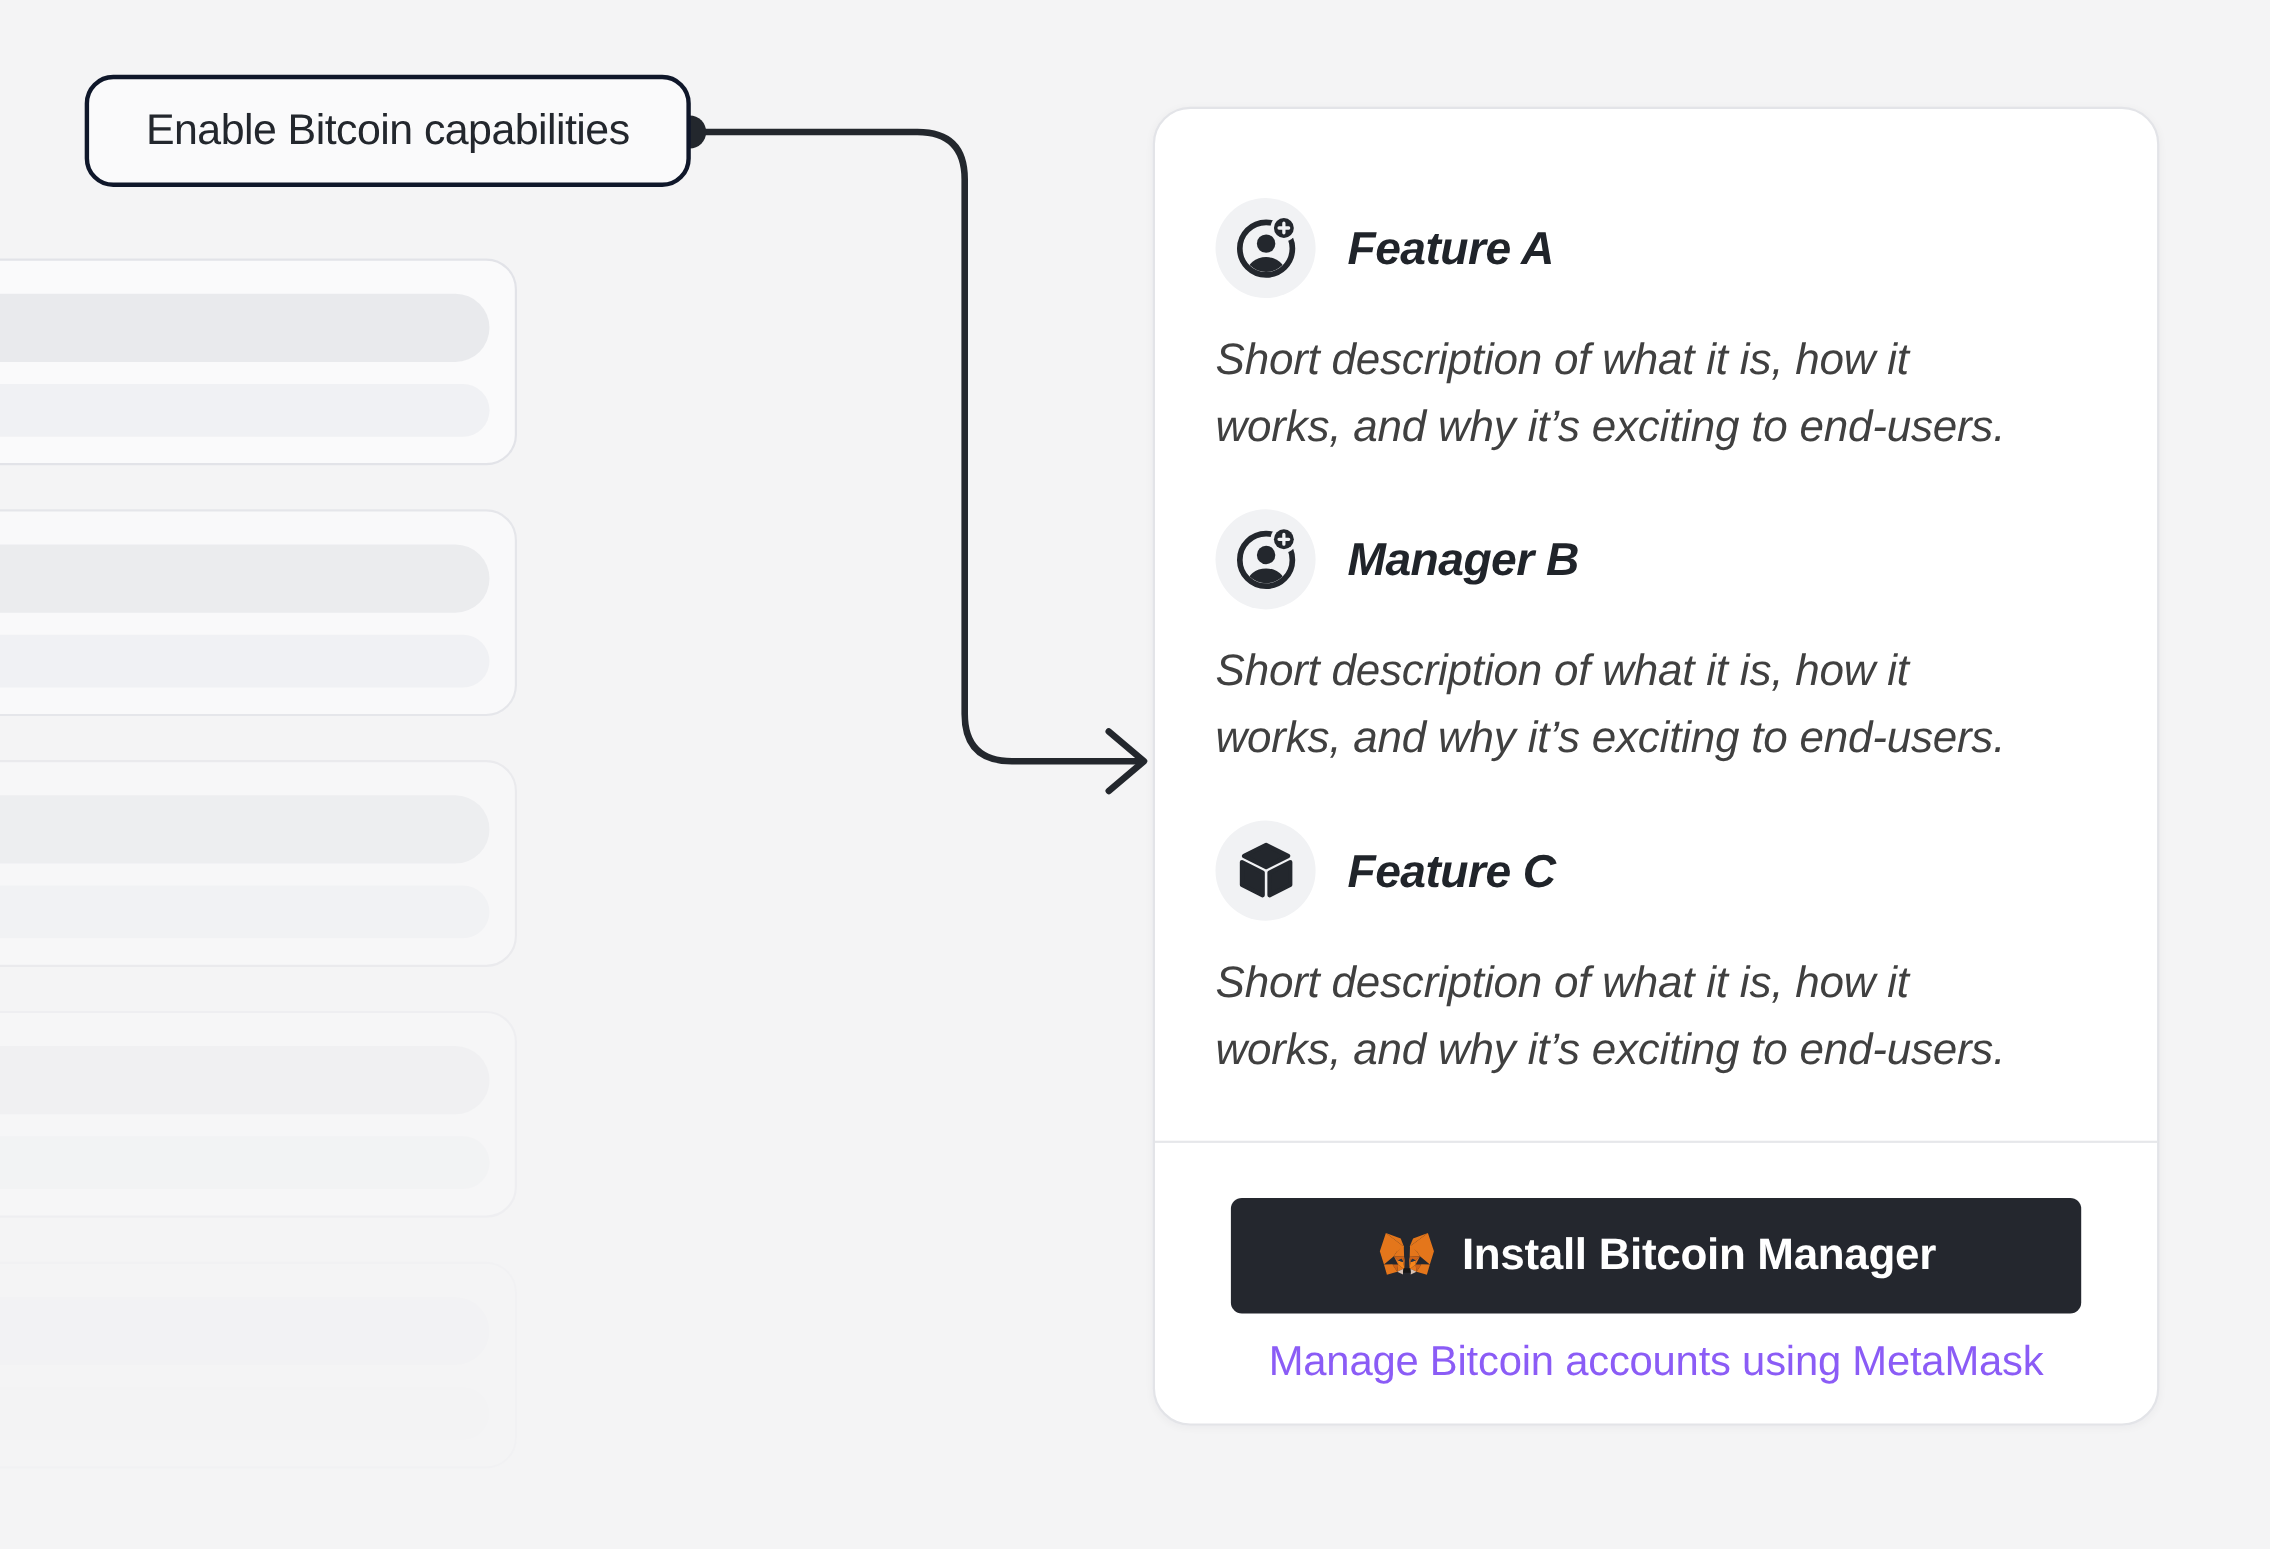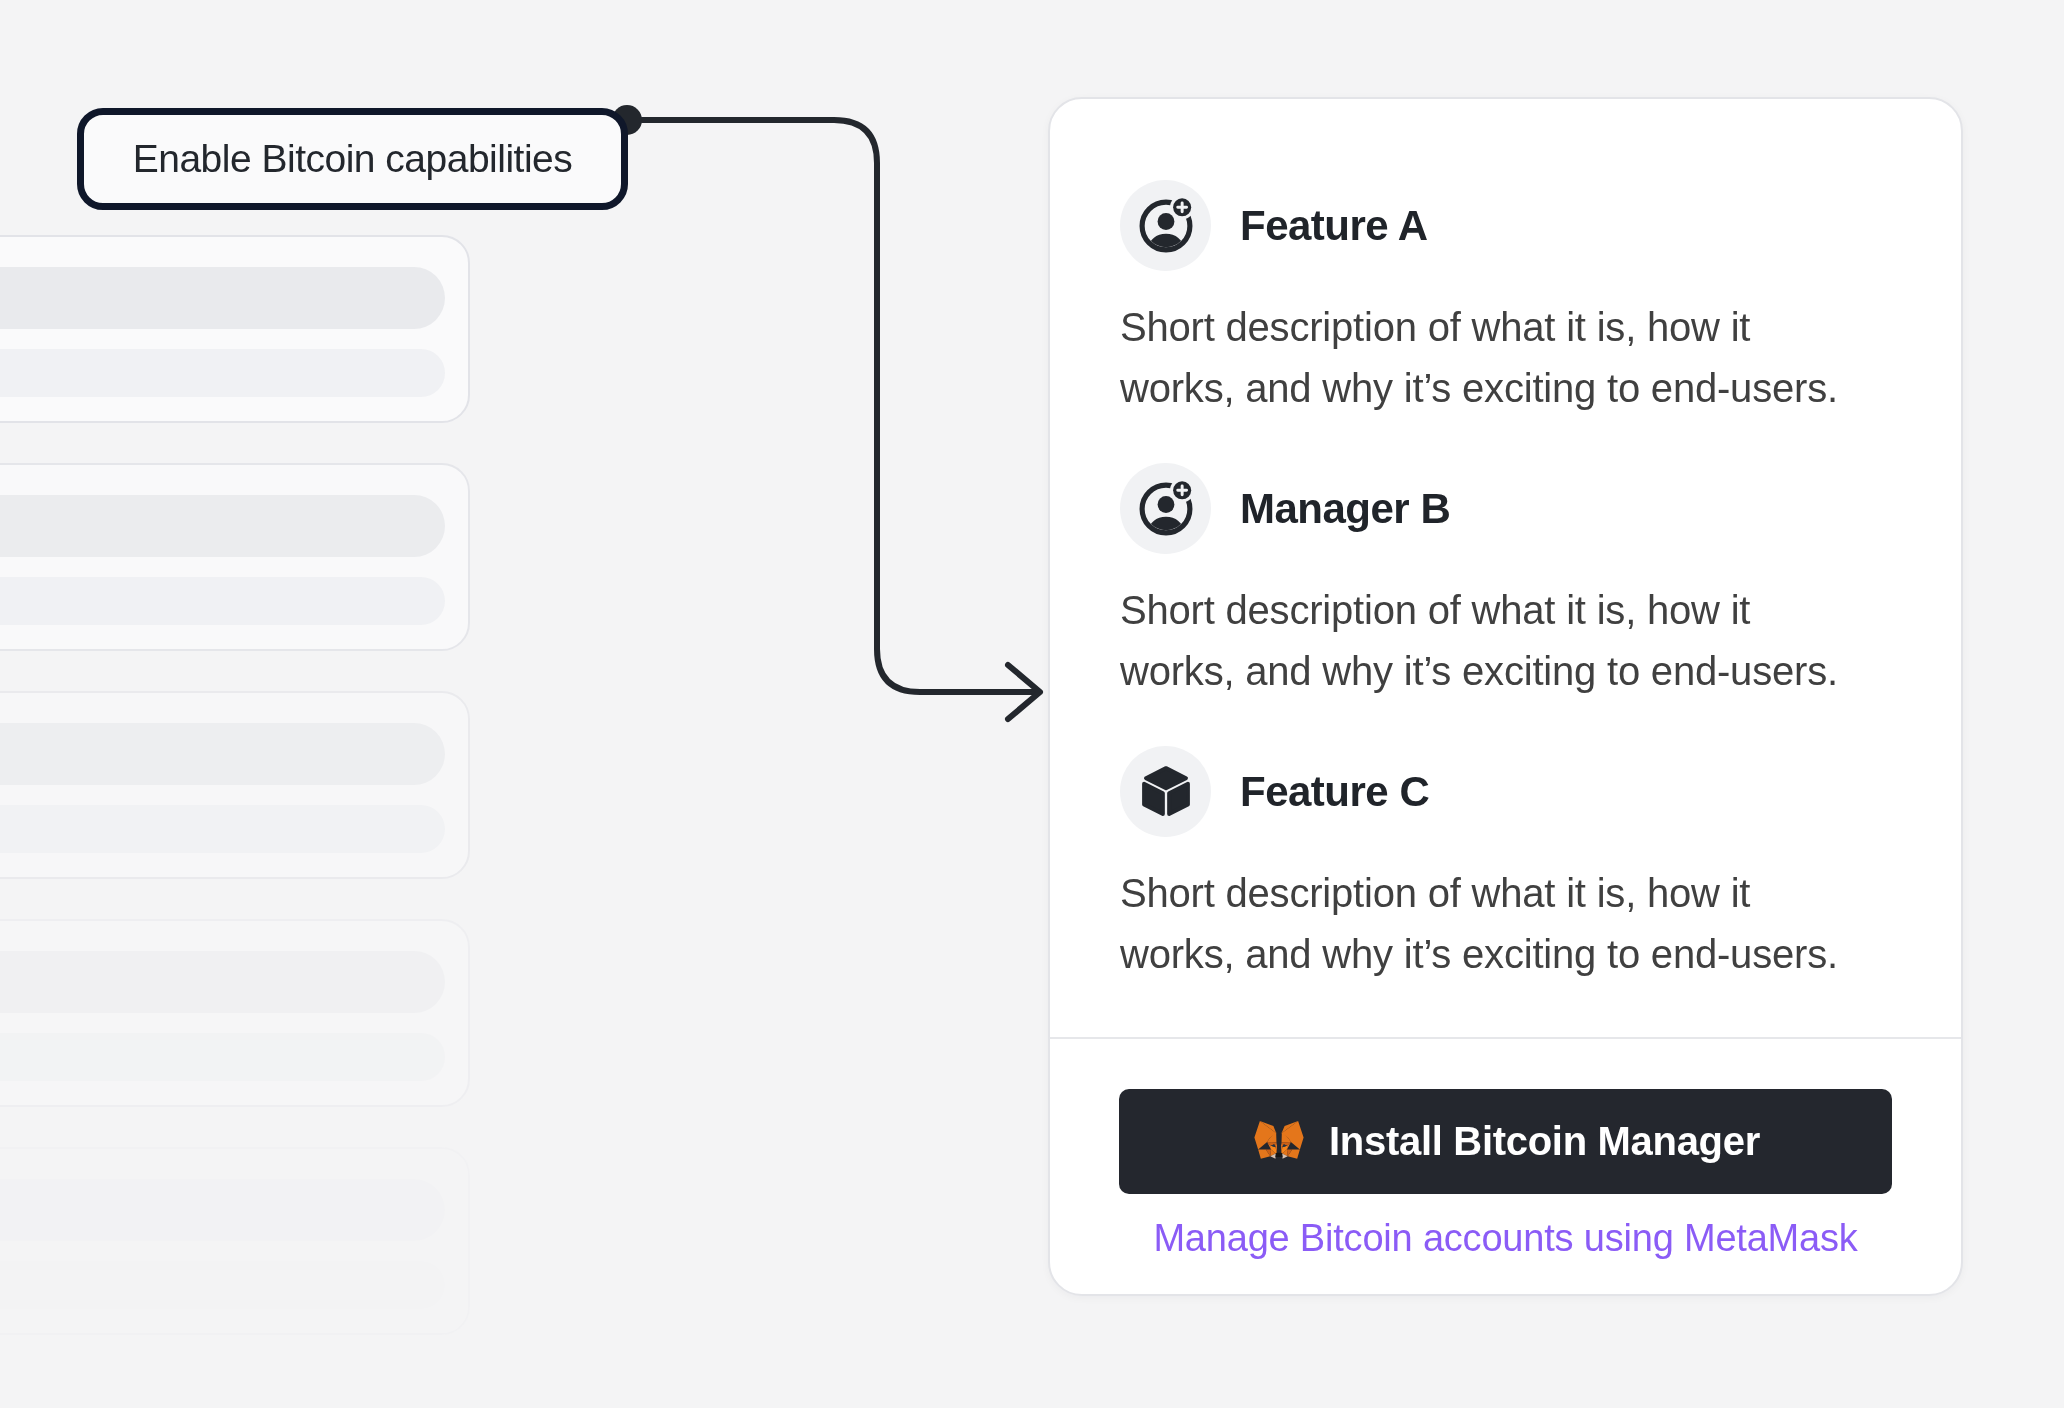--- a/index.html
+++ b/index.html
@@ -5,23 +5,23 @@
   html,body{margin:0;padding:0;background:#e9e9ea;}
   .stage{
     position:relative;width:2064px;height:1408px;overflow:hidden;
     background:#f4f4f5;
     font-family:"Liberation Sans","DejaVu Sans",sans-serif;
     color:#23272d;
   }
   
   .label-box{
     position:absolute;left:77px;top:68px;width:551px;height:102px;
-    box-sizing:border-box;border:7px solid #0f172a;border-radius:26px;
+    box-sizing:border-box;border:4px solid #0f172a;border-radius:26px;
     background:#fafafb;display:flex;align-items:center;justify-content:center;
-    font-size:39px;font-weight:500;letter-spacing:-0.5px;color:#23272d;margin-top:40px;
+    font-size:39px;font-weight:500;letter-spacing:-0.5px;color:#23272d;
   }
   
   .connector{position:absolute;left:0;top:0;width:2064px;height:1408px;pointer-events:none;}
   
   .skeleton-col{position:absolute;left:-60px;top:235px;width:530px;}
   .skel-card{
     box-sizing:border-box;width:530px;height:188px;margin-bottom:40px;
     background:#fbfbfc;border:2px solid #e2e3e8;border-radius:28px;
     padding:30px 23px 0 0;
   }
@@ -29,21 +29,21 @@
   .skel-bar.bar1{height:62px;background:#e9eaed;margin-bottom:20px;}
   .skel-bar.bar2{height:48px;background:#f0f1f4;}
   
   .panel{
     position:absolute;left:1048px;top:97px;width:915px;height:1199px;
     box-sizing:border-box;background:#ffffff;
     border:2px solid #e3e4e8;border-radius:34px;
     box-shadow:0 2px 8px rgba(16,24,40,.04);
     display:flex;flex-direction:column;
   }
-  .features{padding:81px 70px 0 70px;flex:1;}
+  .features{padding:81px 70px 0 55px;flex:1;font-style:italic;}
   .feature-head{display:flex;align-items:center;gap:29px;margin-bottom:26px;}
   .icon-circle{
     width:91px;height:91px;border-radius:50%;background:#f1f2f4;
     display:flex;align-items:center;justify-content:center;flex:0 0 auto;
   }
   .icon-circle svg{width:62px;height:62px;display:block;}
   .feature-title{font-size:42px;font-weight:700;color:#20242a;margin:0;letter-spacing:-0.5px;}
   .feature-desc{margin:0 0 44px 0;font-size:40px;line-height:61px;color:#404040;letter-spacing:-0.2px;}
   .feature-desc span{display:block;}
   .divider{height:2px;background:#e6e7ea;}

